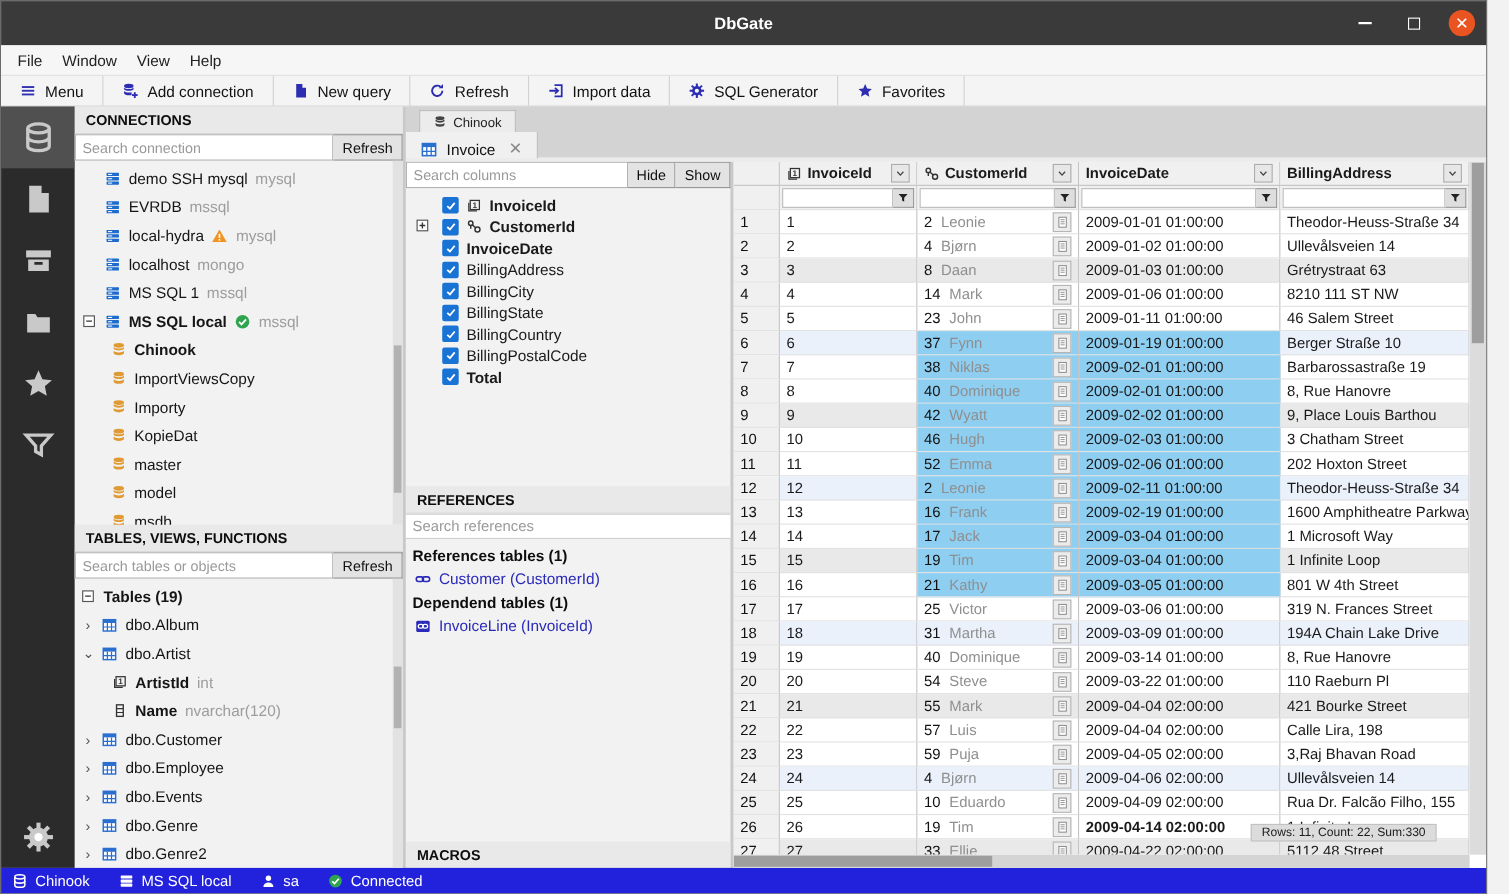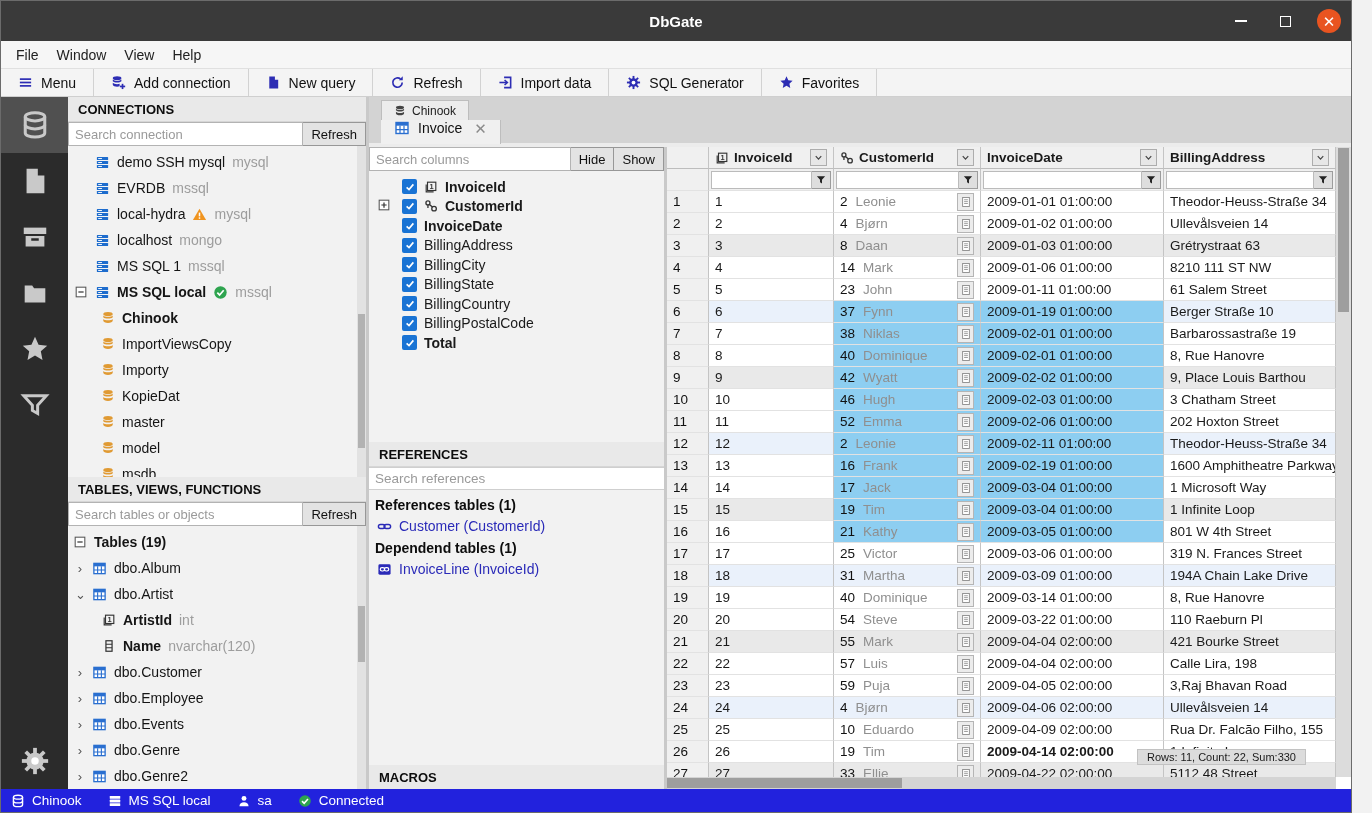--- a/index.html
+++ b/index.html
@@ -49,21 +49,21 @@
   .tree-row .engine { color:#9d9d9d; }
   .tree-row .dtype { color:#9d9d9d; }
   .chev { color:#555; font-size:13px; width:10px; text-align:center; }
   .vscroll { position:absolute; right:0; top:0; bottom:0; width:9px; background:#e2e2e2; }
   .vscroll .thumb { position:absolute; left:1px; right:1px; background:#b2b2b2; }
 
   
   .right-region { flex:1; display:flex; flex-direction:column; min-width:0; }
   .tabstrip { height:50px; background:#d3d3d3; border-bottom:4px solid #ececec; position:relative; flex:none; }
   .group-tab { position:absolute; left:12px; top:3px; height:20px; background:#ececec; border:1px solid #bdbdbd; border-bottom:none; display:flex; align-items:center; gap:6px; padding:0 12px; font-size:12px; color:#222; }
-  .main-tab { position:absolute; left:12px; top:23px; height:24px; background:#f0f0f0; display:flex; align-items:flex-start; gap:8px; padding:0 13px; font-size:14px; color:#111; border-right:1px solid #bdbdbd; }
+  .main-tab { position:absolute; left:0; top:23px; height:24px; background:#f0f0f0; display:flex; align-items:flex-end; gap:8px; padding:0 13px; font-size:14px; color:#111; border-right:1px solid #bdbdbd; }
   .tab-close { color:#8a8a8a; font-size:15px; margin-left:4px; }
 
   .content-row { flex:1; display:flex; min-height:0; }
 
   
   .mid-col { width:298px; flex:none; display:flex; flex-direction:column; background:#f2f2f2; border-right:3px solid #c9c9c9; }
   .columns-panel { height:295px; display:flex; flex-direction:column; flex:none; }
   .col-list { flex:1; overflow:hidden; padding-top:6px; }
   .col-row { height:19.5px; display:flex; align-items:center; gap:7px; padding-left:33px; font-size:14px; position:relative; }
   .col-row.bold { font-weight:bold; }
@@ -1001,21 +1001,21 @@
          <span class="cust-num">23</span>
          <span class="cust-name">John</span>
          <span class="doc-btn">
                       <svg width="12" height="12" viewBox="0 0 16 16" xmlns="http://www.w3.org/2000/svg">
                         <rect x="3.5" y="2" width="9" height="12" fill="#fff" stroke="#8a8a8a" stroke-width="1.2"></rect>
                         <path d="M5.5 5 h5 M5.5 7.5 h5 M5.5 10 h5" stroke="#8a8a8a" stroke-width="1.1"></path>
                       </svg>
                     </span>
        </div>
        <div class="g-cell  " style="width:183px;flex:none;">2009-01-11 01:00:00</div>
-       <div class="g-cell " style="flex:1;">61 Salem Street</div>
+       <div class="g-cell " style="flex:1;">46 Salem Street</div>
      </div>
                 <div class="g-row">
        <div class="g-cell g-rownum">6</div>
        <div class="g-cell stripe-blue" style="width:125px;flex:none;">6</div>
        <div class="g-cell stripe-blue cell-sel" style="width:147px;flex:none;">
          <span class="cust-num">37</span>
          <span class="cust-name">Fynn</span>
          <span class="doc-btn">
                       <svg width="12" height="12" viewBox="0 0 16 16" xmlns="http://www.w3.org/2000/svg">
                         <rect x="3.5" y="2" width="9" height="12" fill="#fff" stroke="#8a8a8a" stroke-width="1.2"></rect>

